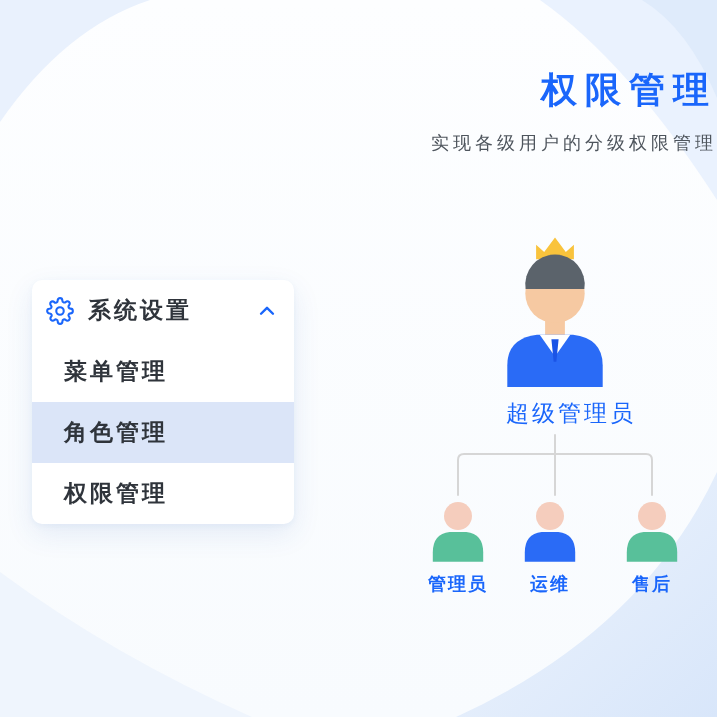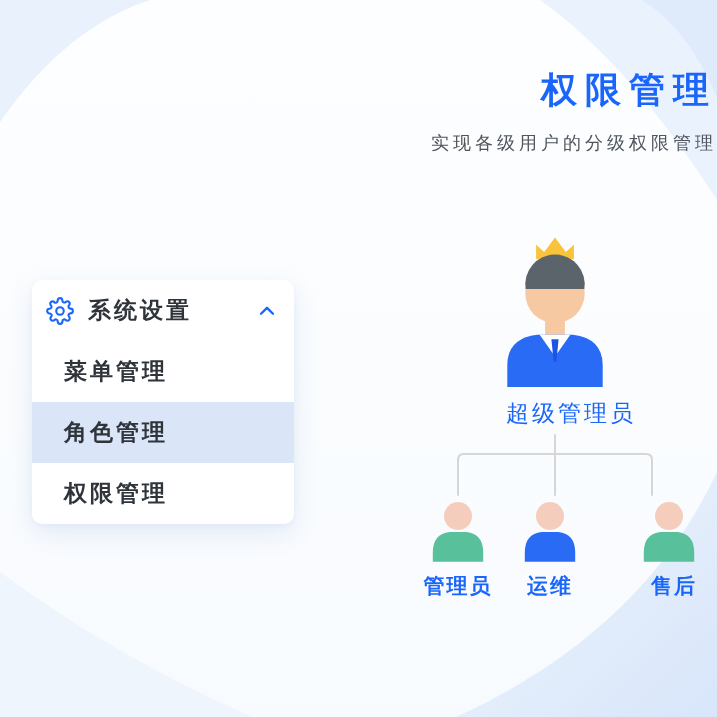--- a/index.html
+++ b/index.html
@@ -49,24 +49,24 @@
   .root-avatar svg{ width:100%; height:100%; display:block; }
   .root-label{
     position:absolute; top:164px; left:16px; width:100%; text-align:center;
     font-size:23px; font-weight:400; letter-spacing:3px; color:var(--accent,#1A66FB);
   }
   .connector{ position:absolute; left:53px; top:200px; width:214px; height:62px; }
   .child{ position:absolute; top:266px; width:90px; text-align:center; }
   .child-avatar{ display:inline-block; width:56px; height:62px; }
   .child-avatar svg{ width:100%; height:100%; display:block; }
   .child-label{
-    display:block; margin-top:6px; font-size:21px; font-weight:700;
+    display:block; margin-top:6px; font-size:18px; font-weight:700;
     letter-spacing:2px; color:var(--accent,#1A66FB);
   }
-  .child.c0{ left:18px; } .child.c1{ left:110px; } .child.c2{ left:212px;text-align:right; }
+  .child.c0{ left:18px; } .child.c1{ left:110px; } .child.c2{ left:212px; }
 </style>
 </head>
 <body>
 
 <div class="page">
 
   <svg class="bg" viewBox="0 0 717 717" aria-hidden="true">
     <defs>
       <linearGradient id="brGrad" x1="1" y1="1" x2="0" y2="0">
         <stop offset="0" stop-color="#D8E6FA"></stop>

